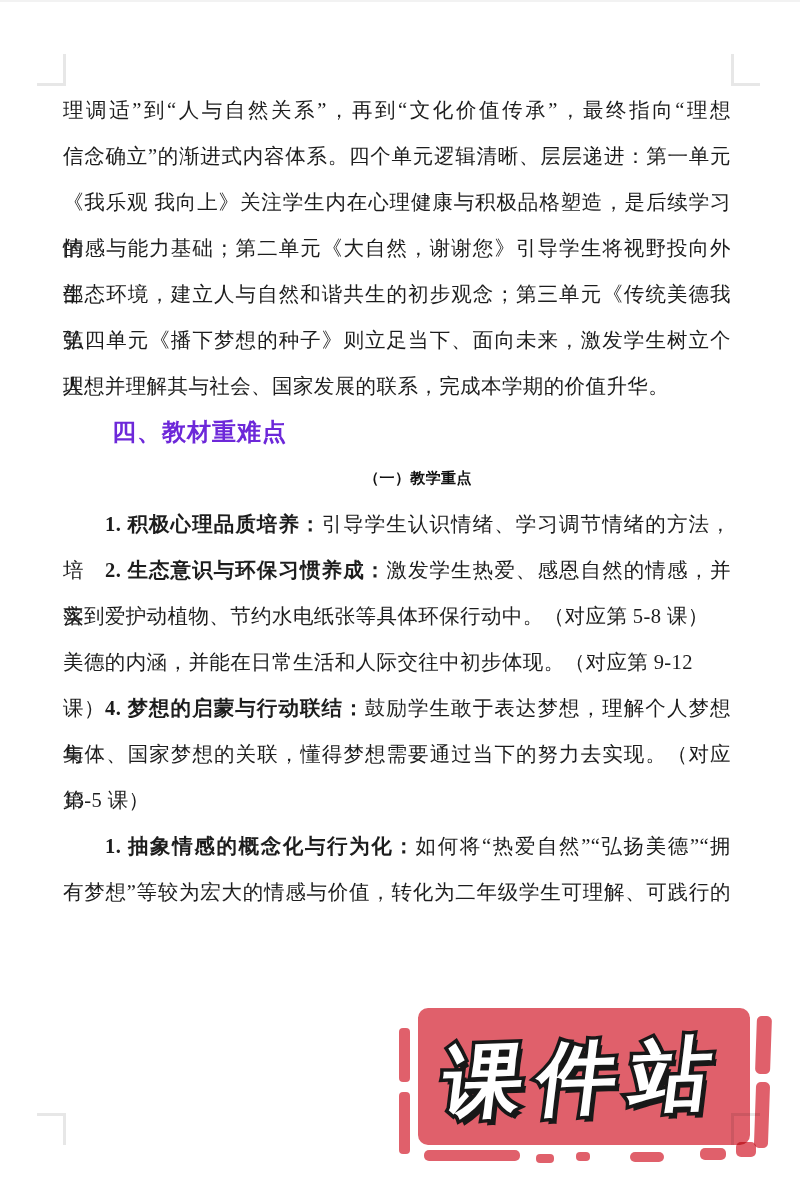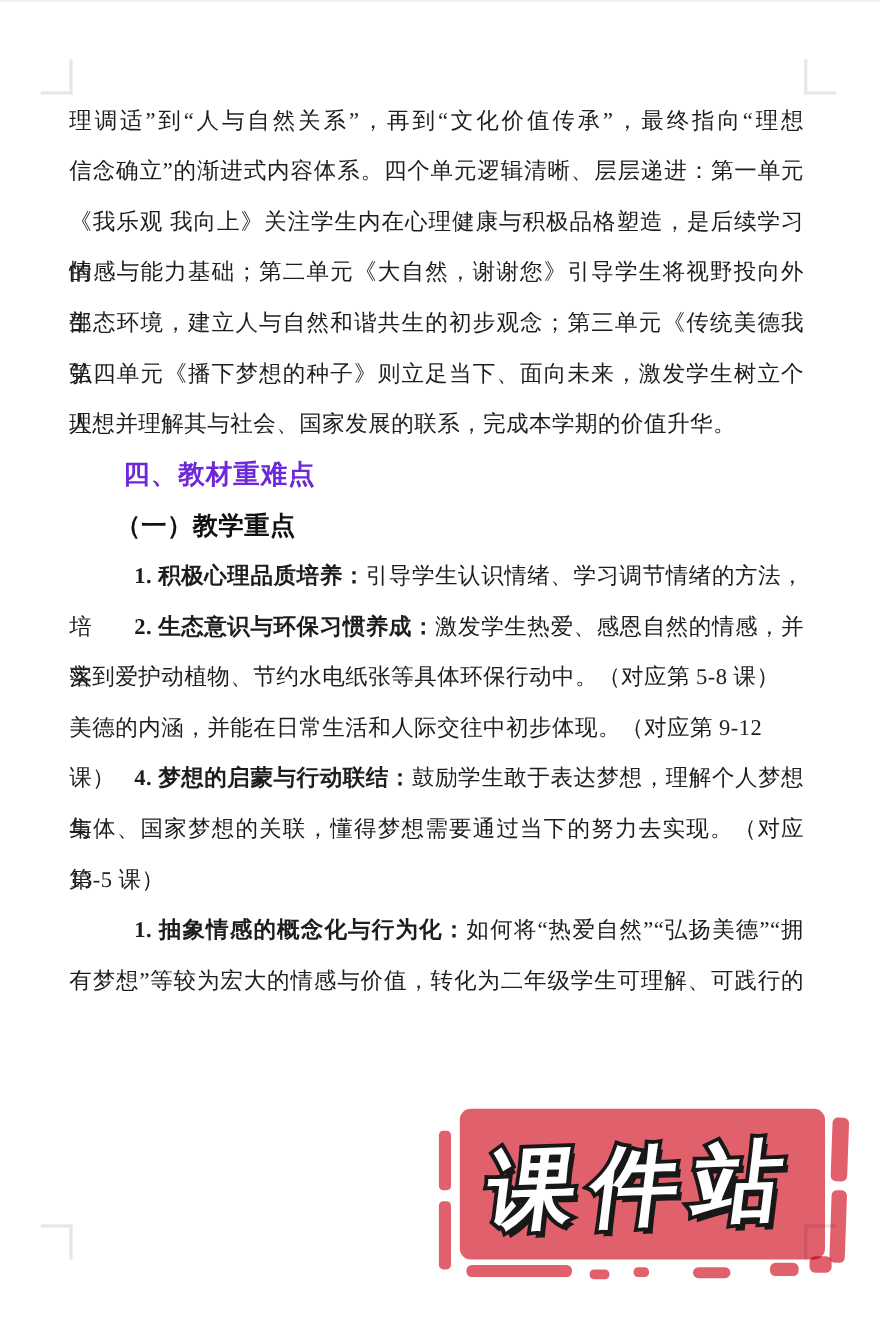--- a/index.html
+++ b/index.html
@@ -13,24 +13,24 @@
   .crop.tl{left:37px;top:54px;width:26px;height:29px;border-right-width:3px;border-bottom-width:3px;}
   .crop.tr{left:731px;top:54px;width:26px;height:29px;border-left-width:3px;border-bottom-width:3px;}
   .crop.bl{left:37px;top:1113px;width:26px;height:29px;border-right-width:3px;border-top-width:3px;}
   .crop.br{left:731px;top:1113px;width:26px;height:29px;border-left-width:3px;border-top-width:3px;}
 
   .textflow{position:absolute;left:63px;top:87px;width:668px;}
   .line{height:46px;line-height:46px;font-size:20.5px;letter-spacing:0.4px;
         white-space:normal;overflow:visible;}
   .fill{text-align:justify;text-align-last:justify;}
   .ind{text-indent:42px;}
-  .b{font-weight:bold;margin-left:17px;}
+  .b{font-weight:bold;}
   .h1{font-family:"Liberation Sans","DejaVu Sans",sans-serif;font-weight:bold;
       font-size:24px;text-indent:49px;letter-spacing:1px;color:#6d28d9;}
-  .h2{font-weight:bold;font-size:23px;text-indent:42px;color:#111;}
+  .h2{font-weight:bold;font-size:15px;text-indent:42px;color:#111;text-align:center;}
 
   
   .stamp{position:absolute;left:0;top:0;width:0;height:0;}
   .red{position:absolute;background:#e0606b;mix-blend-mode:multiply;}
   .sb-body{left:418px;top:1008px;width:332px;height:137px;border-radius:10px;}
   .sb-left1{left:399px;top:1028px;width:11px;height:54px;border-radius:4px;}
   .sb-left2{left:399px;top:1092px;width:11px;height:62px;border-radius:4px;}
   .sb-right1{left:756px;top:1016px;width:15px;height:58px;border-radius:5px;transform:rotate(2deg);}
   .sb-right2{left:755px;top:1082px;width:14px;height:66px;border-radius:5px;transform:rotate(2deg);}
   .sb-d1{left:424px;top:1150px;width:96px;height:11px;border-radius:5px;}

